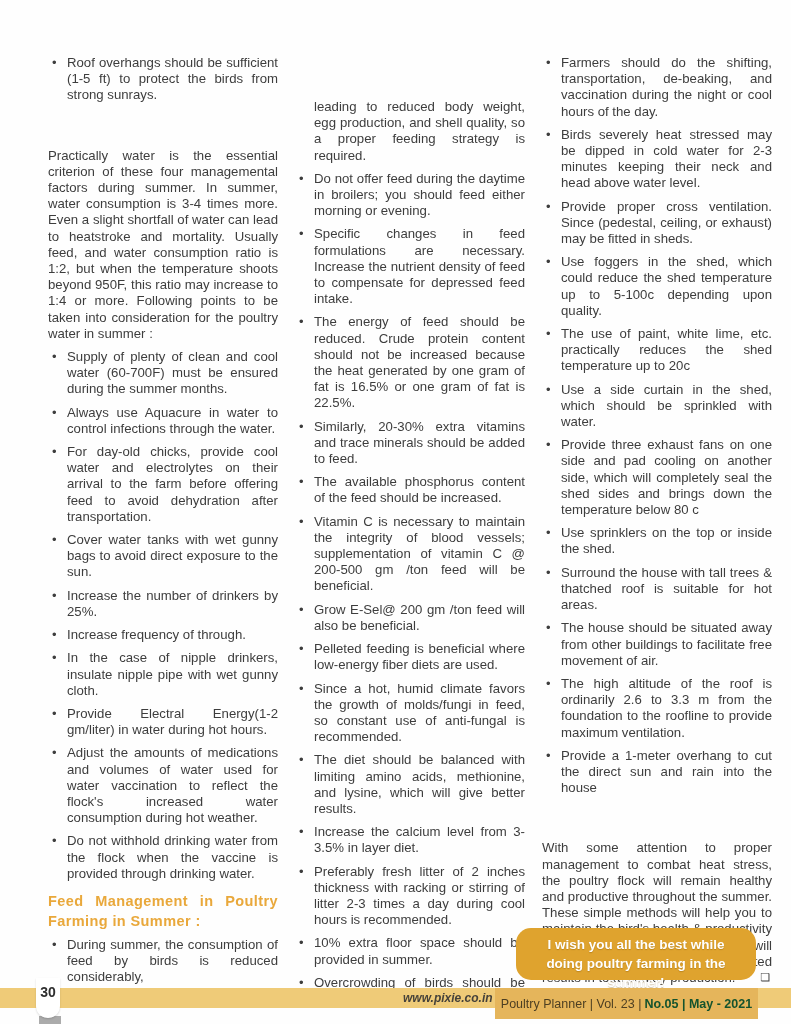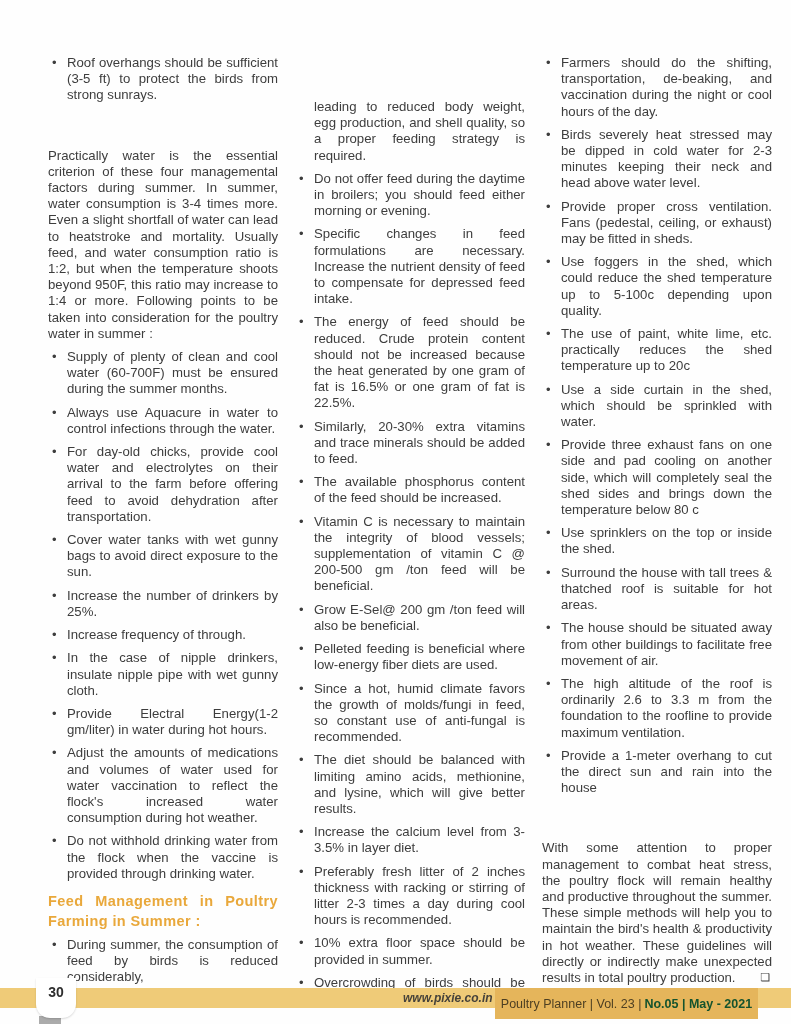--- a/index.html
+++ b/index.html
@@ -65,21 +65,21 @@
   
   .footer-bar {
     position: absolute;
     left: 0; top: 988px;
     width: 791px; height: 20px;
     background: #efcb78;
   }
   .page-tab {
     position: absolute;
     left: 36px; top: 978px;
-    width: 40px; height: 40px;
+    width: 24px; height: 40px;
     background: #ffffff;
     border-radius: 0 0 14px 14px;
     box-shadow: 0 1px 2px rgba(0,0,0,0.15);
     text-align: center;
     z-index: 3;
   }
   .page-tab .num {
     display: block;
     margin-top: 6px;
     font-size: 14px;
@@ -136,21 +136,21 @@
 </style>
 </head>
 <body>
 
 <div class="page">
 
   <div class="columns">
       <div class="col">
         <div class="bullet">
           <span class="marker">•</span>
-          <span class="btext">Roof overhangs should be sufficient (3-5 ft) to protect the birds from strong sunrays.</span>
+          <span class="btext">Roof overhangs should be sufficient (1-5 ft) to protect the birds from strong sunrays.</span>
         </div>
         <p class="para">Practically water is the essential criterion of these four managemental factors during summer. In summer, water consumption is 3-4 times more. Even a slight shortfall of water can lead to heatstroke and mortality. Usually feed, and water consumption ratio is 1:2, but when the temperature shoots beyond 950F, this ratio may increase to 1:4 or more. Following points to be taken into consideration for the poultry water in summer :</p>
         <div class="bullet">
           <span class="marker">•</span>
           <span class="btext">Supply of plenty of clean and cool water (60-700F) must be ensured during the summer months.</span>
         </div>
         <div class="bullet">
           <span class="marker">•</span>
           <span class="btext">Always use Aquacure in water to control infections through the water.</span>
         </div>
@@ -255,21 +255,21 @@
         <div class="bullet">
           <span class="marker">•</span>
           <span class="btext">Farmers should do the shifting, transportation, de-beaking, and vaccination during the night or cool hours of the day.</span>
         </div>
         <div class="bullet">
           <span class="marker">•</span>
           <span class="btext">Birds severely heat stressed may be dipped in cold water for 2-3 minutes keeping their neck and head above water level.</span>
         </div>
         <div class="bullet">
           <span class="marker">•</span>
-          <span class="btext">Provide proper cross ventilation. Fans (pedestal, ceiling, or exhaust) may be fitted in sheds.</span>
+          <span class="btext">Provide proper cross ventilation. Since (pedestal, ceiling, or exhaust) may be fitted in sheds.</span>
         </div>
         <div class="bullet">
           <span class="marker">•</span>
           <span class="btext">Use foggers in the shed, which could reduce the shed temperature up to 5-100c depending upon quality.</span>
         </div>
         <div class="bullet">
           <span class="marker">•</span>
           <span class="btext">The use of paint, white lime, etc. practically reduces the shed temperature up to 20c</span>
         </div>
         <div class="bullet">
@@ -297,20 +297,23 @@
           <span class="btext">The high altitude of the roof is ordinarily 2.6 to 3.3 m from the foundation to the roofline to provide maximum ventilation.</span>
         </div>
         <div class="bullet">
           <span class="marker">•</span>
           <span class="btext">Provide a 1-meter overhang to cut the direct sun and rain into the house</span>
         </div>
         <p class="para">With some attention to proper management to combat heat stress, the poultry flock will remain healthy and productive throughout the summer. These simple methods will help you to maintain the bird's health &amp; productivity in hot weather. These guidelines will directly or indirectly make unexpected results in total poultry production.<span class="endmark">❏</span></p>
       </div>
     </div>
 
+  <div class="callout">
+    <span>I wish you all the best while doing poultry farming in the summer!</span>
+  </div>
 
   <div class="footer-bar"></div>
 
   <div class="tab-shadow"></div>
   <div class="page-tab">
     <span class="num">30</span>
   </div>
 
   <div class="site">www.pixie.co.in</div>
 

